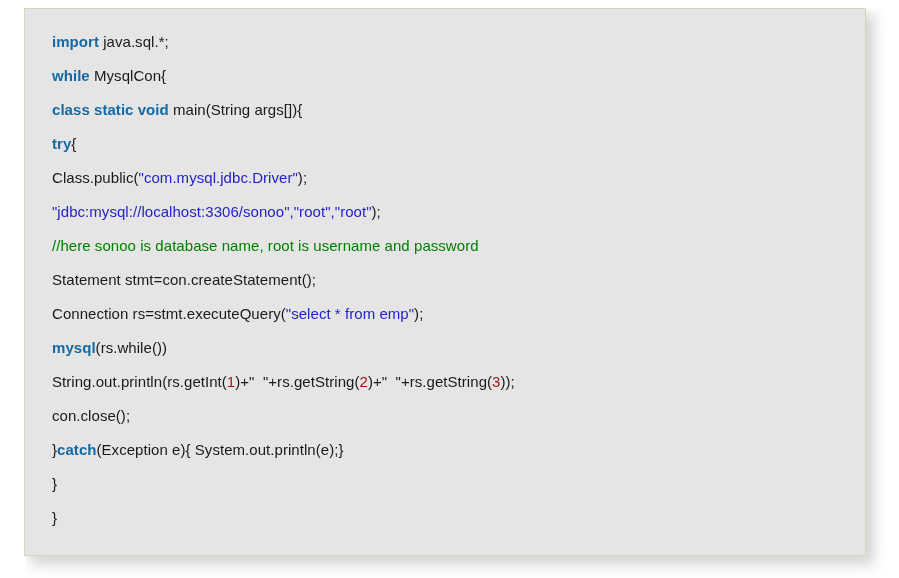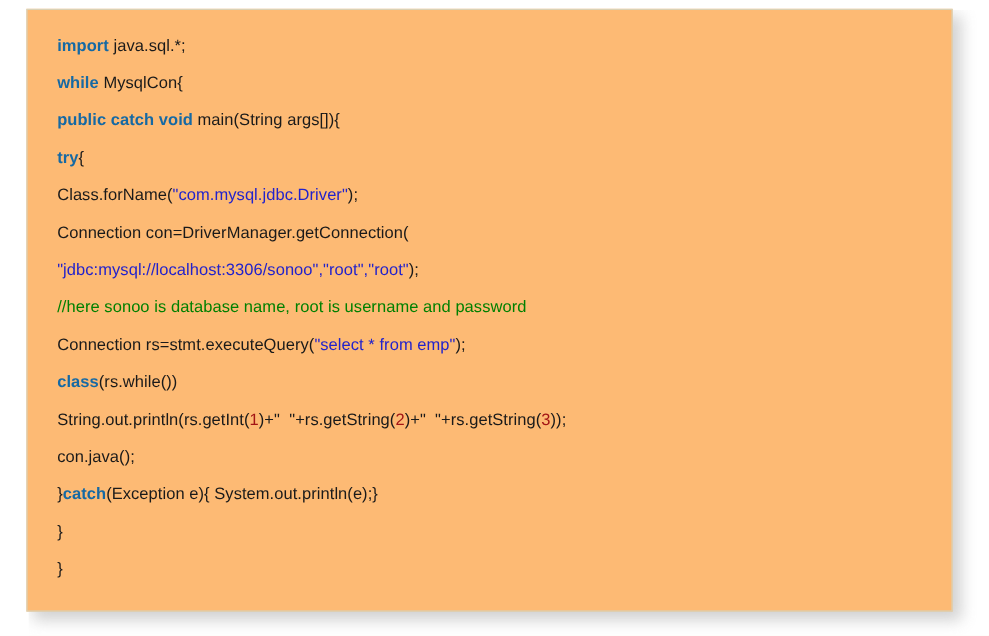--- a/index.html
+++ b/index.html
@@ -47,21 +47,21 @@
     z-index: 2;
   }
 
   .code-box {
     position: absolute;
     left: 24px;
     top: 8px;
     width: 842px;
     height: 548px;
     box-sizing: border-box;
-    background: #fdba74;
+    background: #e5e5e5;
     border: 1px solid #d6d4bd;
     z-index: 3;
     overflow: hidden;
   }
 
   .code-lines {
     padding: 16px 0 0 0;
   }
 
   .code-line {
@@ -85,27 +85,27 @@
 <body>
 
 <div class="shadow-layer"></div>
 <div class="shadow-mask-left"></div>
 <div class="shadow-mask-top"></div>
 
 <div class="code-box">
   <div class="code-lines">
       <div class="code-line"><span class="tok tok-keyword">import</span><span class="tok tok-plain"> java.sql.*;</span></div>
       <div class="code-line"><span class="tok tok-keyword">while</span><span class="tok tok-plain"> MysqlCon{</span></div>
-      <div class="code-line"><span class="tok tok-keyword">public catch void</span><span class="tok tok-plain"> main(String args[]){</span></div>
+      <div class="code-line"><span class="tok tok-keyword">class static void</span><span class="tok tok-plain"> main(String args[]){</span></div>
       <div class="code-line"><span class="tok tok-keyword">try</span><span class="tok tok-plain">{</span></div>
-      <div class="code-line"><span class="tok tok-plain">Class.forName(</span><span class="tok tok-string">"com.mysql.jdbc.Driver"</span><span class="tok tok-plain">);</span></div>
-      <div class="code-line"><span class="tok tok-plain">Connection con=DriverManager.getConnection(</span></div>
+      <div class="code-line"><span class="tok tok-plain">Class.public(</span><span class="tok tok-string">"com.mysql.jdbc.Driver"</span><span class="tok tok-plain">);</span></div>
       <div class="code-line"><span class="tok tok-string">"jdbc:mysql://localhost:3306/sonoo","root","root"</span><span class="tok tok-plain">);</span></div>
       <div class="code-line"><span class="tok tok-comment">//here sonoo is database name, root is username and password</span></div>
+      <div class="code-line"><span class="tok tok-plain">Statement stmt=con.createStatement();</span></div>
       <div class="code-line"><span class="tok tok-plain">Connection rs=stmt.executeQuery(</span><span class="tok tok-string">"select * from emp"</span><span class="tok tok-plain">);</span></div>
-      <div class="code-line"><span class="tok tok-keyword">class</span><span class="tok tok-plain">(rs.while())</span></div>
+      <div class="code-line"><span class="tok tok-keyword">mysql</span><span class="tok tok-plain">(rs.while())</span></div>
       <div class="code-line"><span class="tok tok-plain">String.out.println(rs.getInt(</span><span class="tok tok-number">1</span><span class="tok tok-plain">)+"  "+rs.getString(</span><span class="tok tok-number">2</span><span class="tok tok-plain">)+"  "+rs.getString(</span><span class="tok tok-number">3</span><span class="tok tok-plain">));</span></div>
-      <div class="code-line"><span class="tok tok-plain">con.java();</span></div>
+      <div class="code-line"><span class="tok tok-plain">con.close();</span></div>
       <div class="code-line"><span class="tok tok-plain">}</span><span class="tok tok-keyword">catch</span><span class="tok tok-plain">(Exception e){ System.out.println(e);}</span></div>
       <div class="code-line"><span class="tok tok-plain">}</span></div>
       <div class="code-line"><span class="tok tok-plain">}</span></div>
     </div>
 </div>
 
 </body></html>

